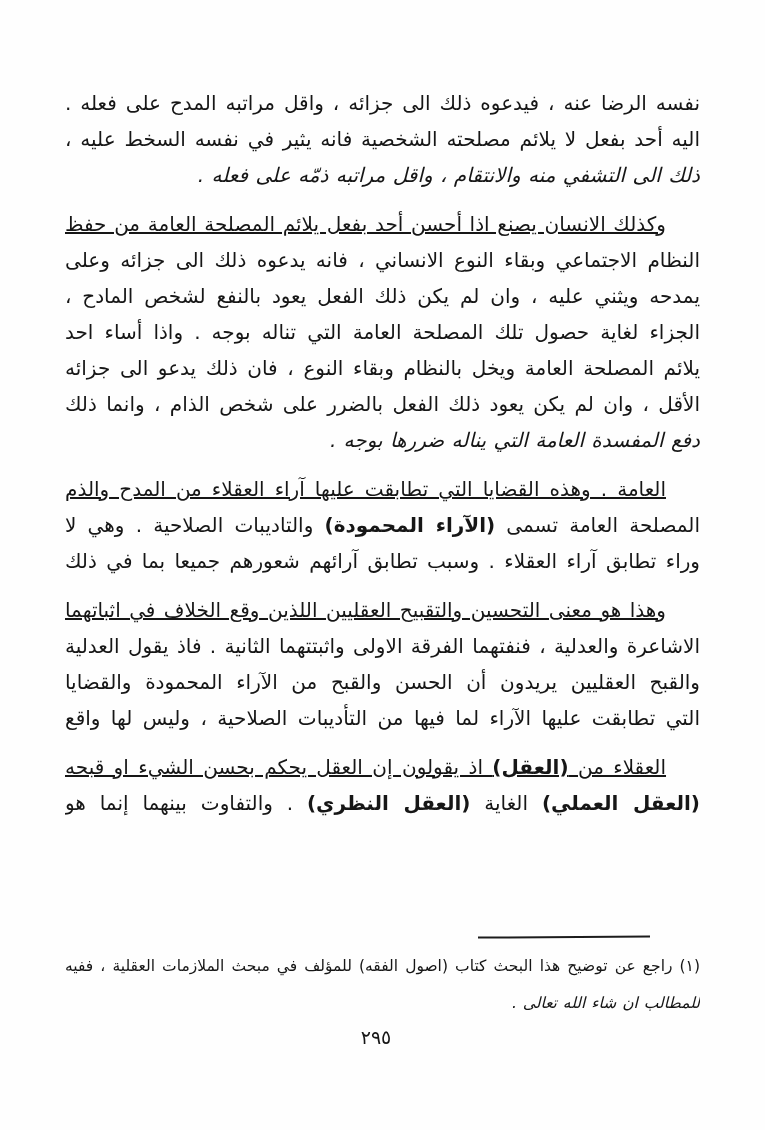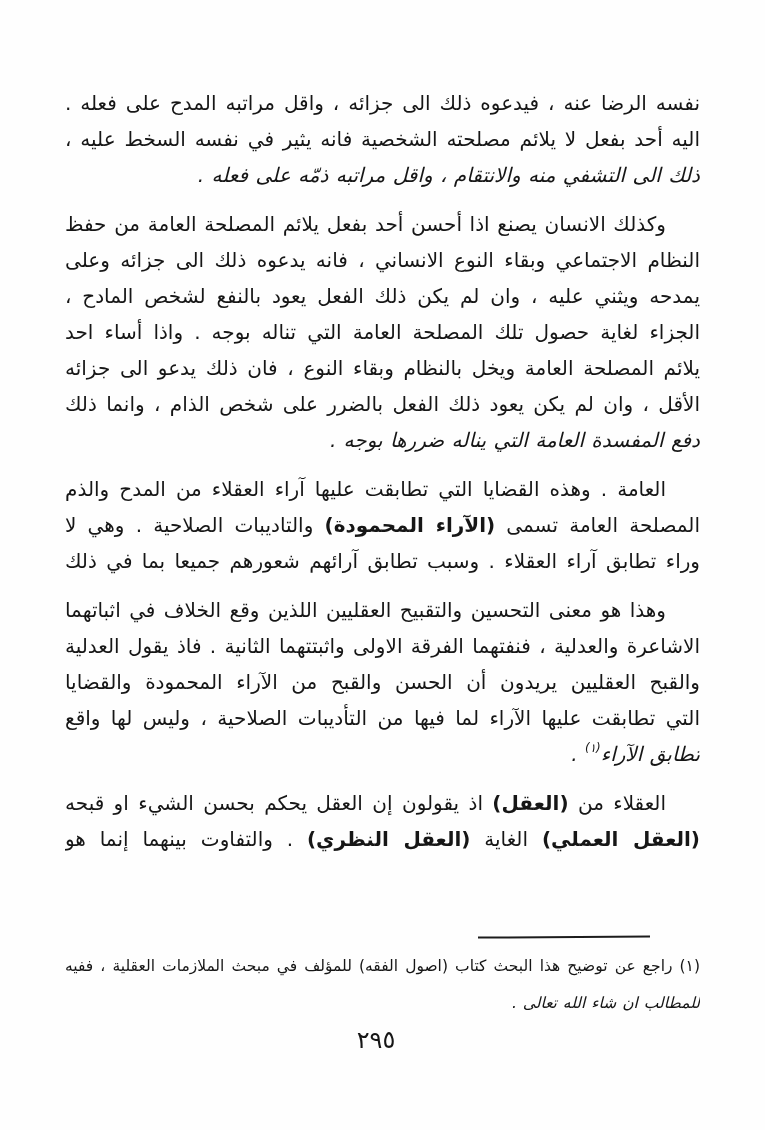--- a/index.html
+++ b/index.html
@@ -28,21 +28,21 @@
   .para:last-child { margin-bottom: 0; }
   .line {
     height: 36px;
     line-height: 36px;
     font-size: 20px;
     overflow: hidden;
     text-align: justify;
     text-align-last: justify;
     word-spacing: 1px;
   }
-  .para.indent .line:first-child { padding-right: 34px; }
+  .para.indent .line:first-child { padding-right: 34px; text-decoration: underline; }
   .line.final {
     text-align: right;
     text-align-last: right;
     font-style: italic;
   }
   .b { font-weight: 700; }
   sup.fn-ref {
     font-size: 12px;
     line-height: 0;
     vertical-align: 9px;
@@ -66,21 +66,21 @@
     height: 37px;
     line-height: 37px;
     font-size: 15.5px;
   }
   .page-number {
     position: absolute;
     top: 1026px;
     left: 0;
     right: 13px;
     text-align: center;
-    font-size: 24px;
+    font-size: 19px;
     letter-spacing: 2px;
   }
 </style>
 </head>
 <body>
 
 <div class="page">
   <div class="body-text">
       <div class="para">
         <div class="line"><span>نفسه الرضا عنه ، فيدعوه ذلك الى جزائه ، واقل مراتبه المدح على فعله . واذا أساء</span></div>
@@ -99,21 +99,20 @@
       <div class="para indent">
         <div class="line"><span>العامة . وهذه القضايا التي تطابقت عليها آراء العقلاء من المدح والذم لأجل تحصيل</span></div>
         <div class="line"><span>المصلحة العامة تسمى </span><span class="b">(الآراء المحمودة)</span><span> والتاديبات الصلاحية . وهي لا واقع لها</span></div>
         <div class="line"><span>وراء تطابق آراء العقلاء . وسبب تطابق آرائهم شعورهم جميعا بما في ذلك من</span></div>
       </div>
       <div class="para indent">
         <div class="line"><span>وهذا هو معنى التحسين والتقبيح العقليين اللذين وقع الخلاف في اثباتهما بين</span></div>
         <div class="line"><span>الاشاعرة والعدلية ، فنفتهما الفرقة الاولى واثبتتهما الثانية . فاذ يقول العدلية بالحسن</span></div>
         <div class="line"><span>والقبح العقليين يريدون أن الحسن والقبح من الآراء المحمودة والقضايا المشهورة</span></div>
         <div class="line"><span>التي تطابقت عليها الآراء لما فيها من التأديبات الصلاحية ، وليس لها واقع وراء</span></div>
-        <div class="line final"><span>تطابق الآراء</span><sup class="fn-ref">(١)</sup><span> .</span></div>
       </div>
       <div class="para indent">
         <div class="line"><span>العقلاء من </span><span class="b">(العقل)</span><span> اذ يقولون إن العقل يحكم بحسن الشيء او قبحه هو</span></div>
         <div class="line"><span class="b">(العقل العملي)</span><span> الغاية </span><span class="b">(العقل النظري)</span><span> . والتفاوت بينهما إنما هو بتفاوت المدركات ،</span></div>
       </div>
     </div>
   <div class="footnote-rule"></div>
   <div class="footnote">
       <div class="line"><span>(١) راجع عن توضيح هذا البحث كتاب (اصول الفقه) للمؤلف في مبحث الملازمات العقلية ، ففيه غنى</span></div>
       <div class="line final"><span>للمطالب ان شاء الله تعالى .</span></div>

